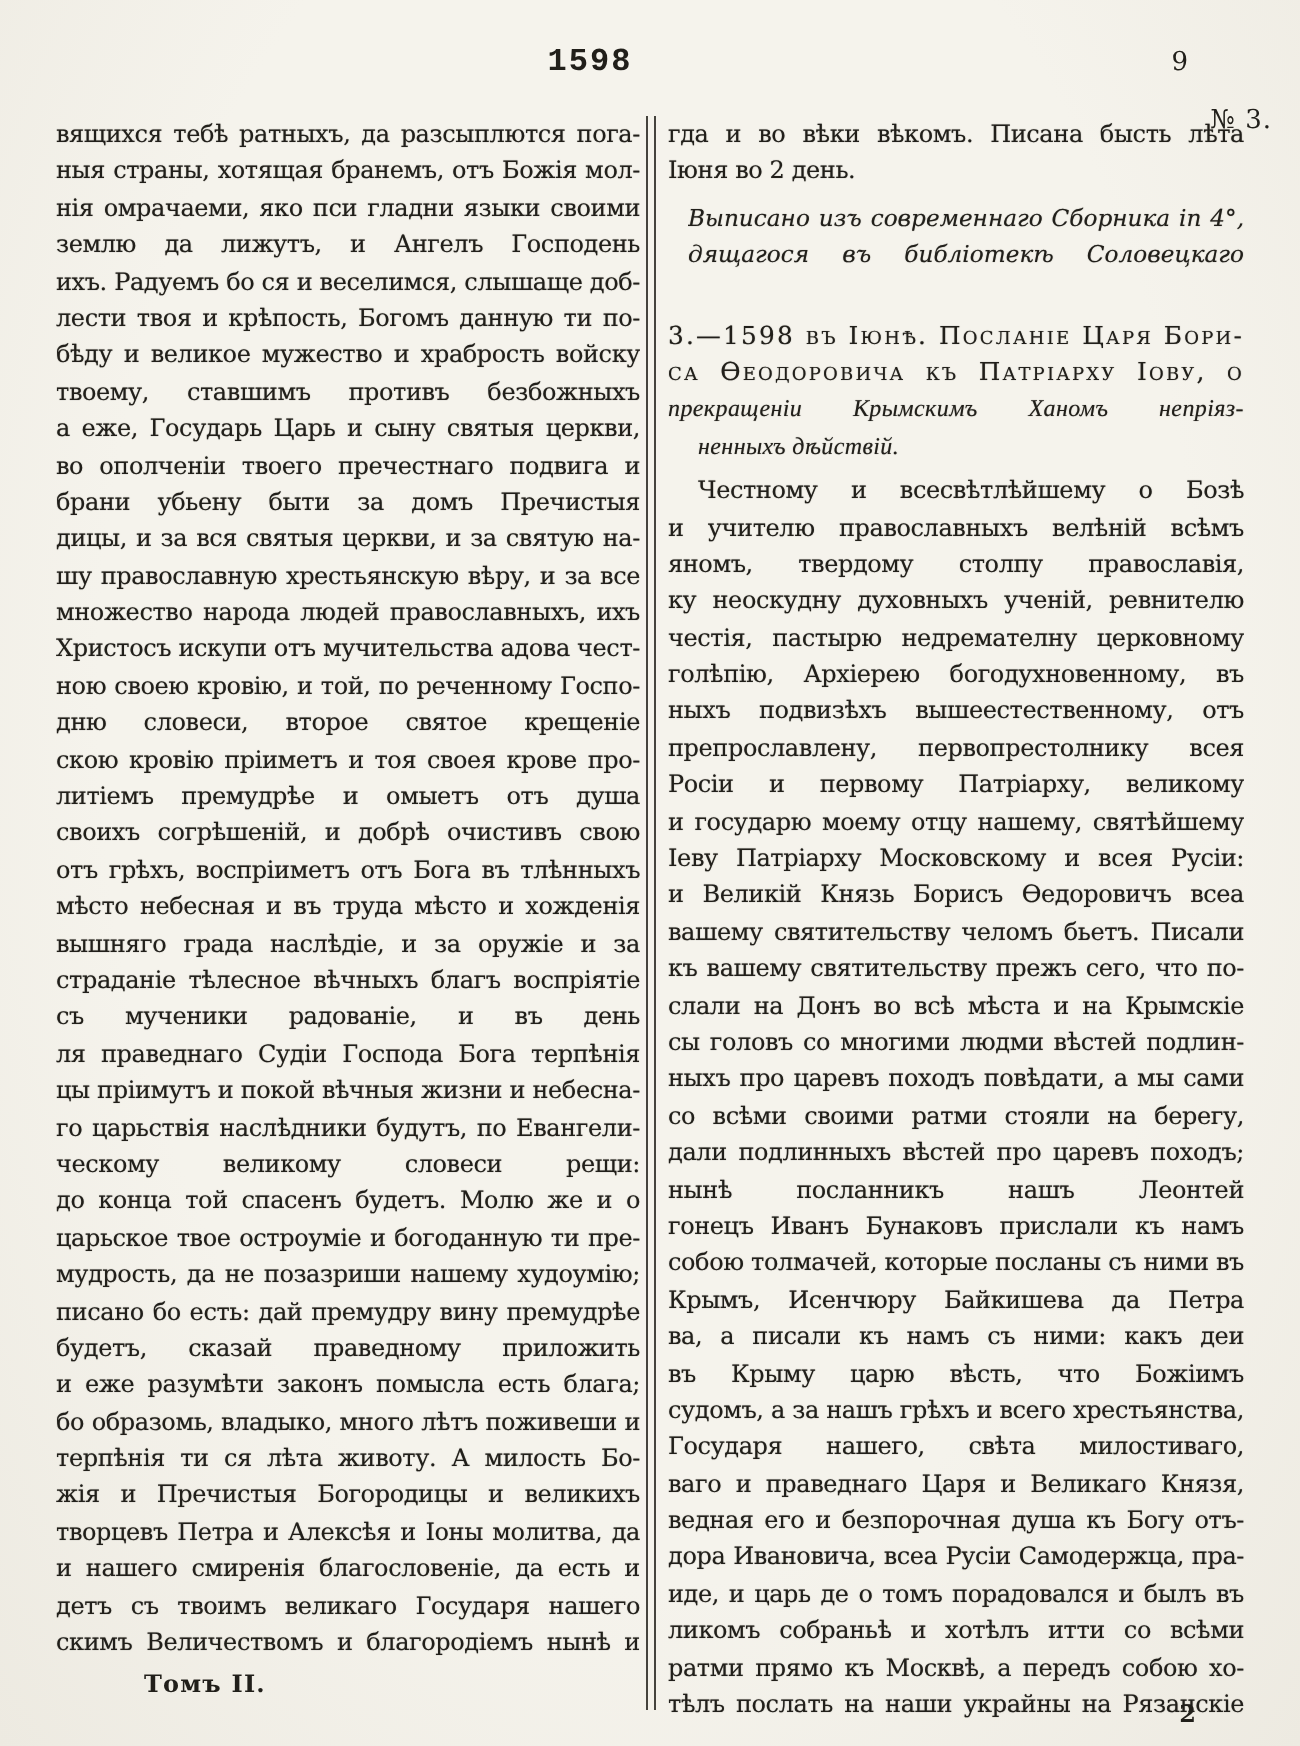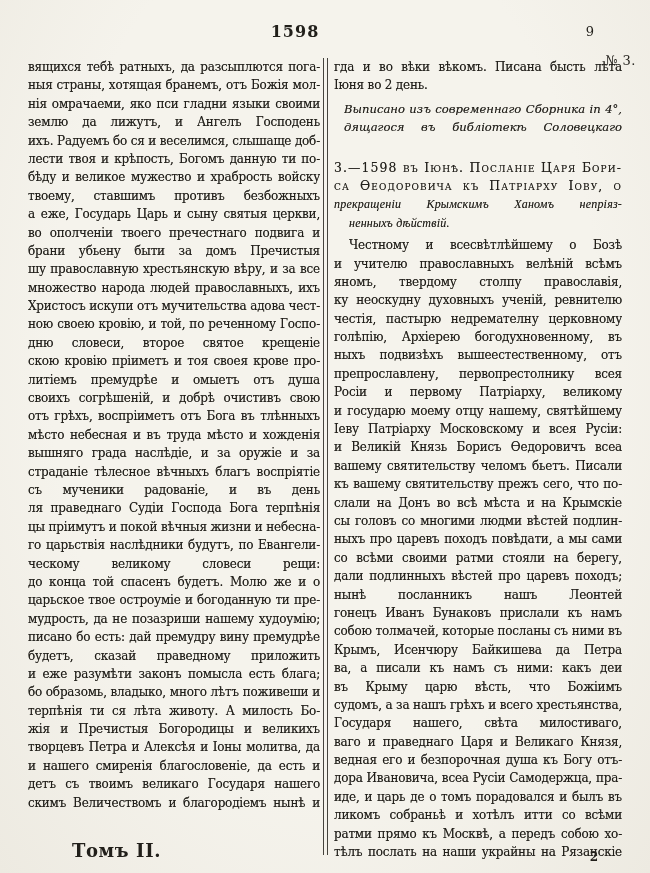--- a/index.html
+++ b/index.html
@@ -8,21 +8,21 @@
     font-family:"DejaVu Serif","Liberation Serif",serif;
     background:#e8e6df;
   }
   .page{
     position:relative;width:650px;height:873px;
     background:radial-gradient(ellipse at 50% 40%, #f5f3ec 60%, #edeae1 100%);
     color:#211f1a;
   }
   .running-head{
     position:absolute;top:22px;left:235px;width:120px;
-    text-align:center;font-weight:bold;font-size:16px;letter-spacing:1px;
+    text-align:center;font-weight:bold;font-size:16px;letter-spacing:1px;font-family:Liberation Mono, monospace;
   }
   .page-number{
     position:absolute;top:24px;right:56px;font-size:13px;
   }
   .margin-note{
     position:absolute;top:53px;right:14px;font-size:13px;letter-spacing:.5px;
   }
   .divider{
     position:absolute;left:323px;top:58px;bottom:18px;width:3px;
     border-left:1px solid #45433d;border-right:1px solid #45433d;
@@ -44,21 +44,21 @@
     font-style:italic;font-size:11.6px;margin:5px 0 4px 10px;
     letter-spacing:0;
   }
   .block.note .line{height:18.4px;}
   .block.heading{margin:22px 0 4px 0;}
   .block.heading .line.caps{
     font-variant:small-caps;letter-spacing:1.1px;font-size:12.4px;
   }
   .line.ital{font-style:italic;letter-spacing:.2px;font-family:Liberation Serif, serif;}
   .footer-left{
-    position:absolute;bottom:12px;left:72px;font-size:18px;
+    position:absolute;bottom:24px;left:72px;font-size:12px;
     font-weight:bold;letter-spacing:.6px;text-align:center;
   }
   .footer-right{
     position:absolute;bottom:9px;right:52px;font-size:12px;font-weight:bold;
   }
 </style>
 </head>
 <body>
 
 <div class="page">
@@ -77,20 +77,21 @@
         <div class="line">ныя страны, хотящая бранемъ, отъ Божія мол-</div>
         <div class="line">нія омрачаеми, яко пси гладни языки своими</div>
         <div class="line">землю да лижутъ, и Ангелъ Господень погоняя</div>
         <div class="line">ихъ. Радуемъ бо ся и веселимся, слышаще доб-</div>
         <div class="line">лести твоя и крѣпость, Богомъ данную ти по-</div>
         <div class="line">бѣду и великое мужество и храбрость войску</div>
         <div class="line">твоему, ставшимъ противъ безбожныхъ Агарянъ;</div>
         <div class="line">а еже, Государь Царь и сыну святыя церкви,</div>
         <div class="line">во ополченіи твоего пречестнаго подвига и благо-</div>
         <div class="line">брани убьену быти за домъ Пречистыя Богоро-</div>
+        <div class="line">дицы, и за вся святыя церкви, и за святую на-</div>
         <div class="line">шу православную хрестьянскую вѣру, и за все</div>
         <div class="line">множество народа людей православныхъ, ихъ же</div>
         <div class="line">Христосъ искупи отъ мучительства адова чест-</div>
         <div class="line">ною своею кровію, и той, по реченному Госпо-</div>
         <div class="line">дню словеси, второе святое крещеніе мучениче-</div>
         <div class="line">скою кровію пріиметъ и тоя своея крове про-</div>
         <div class="line">литіемъ премудрѣе и омыетъ отъ душа скверну</div>
         <div class="line">своихъ согрѣшеній, и добрѣ очистивъ свою душу</div>
         <div class="line">отъ грѣхъ, воспріиметъ отъ Бога въ тлѣнныхъ</div>
         <div class="line">мѣсто небесная и въ труда мѣсто и хожденія</div>

